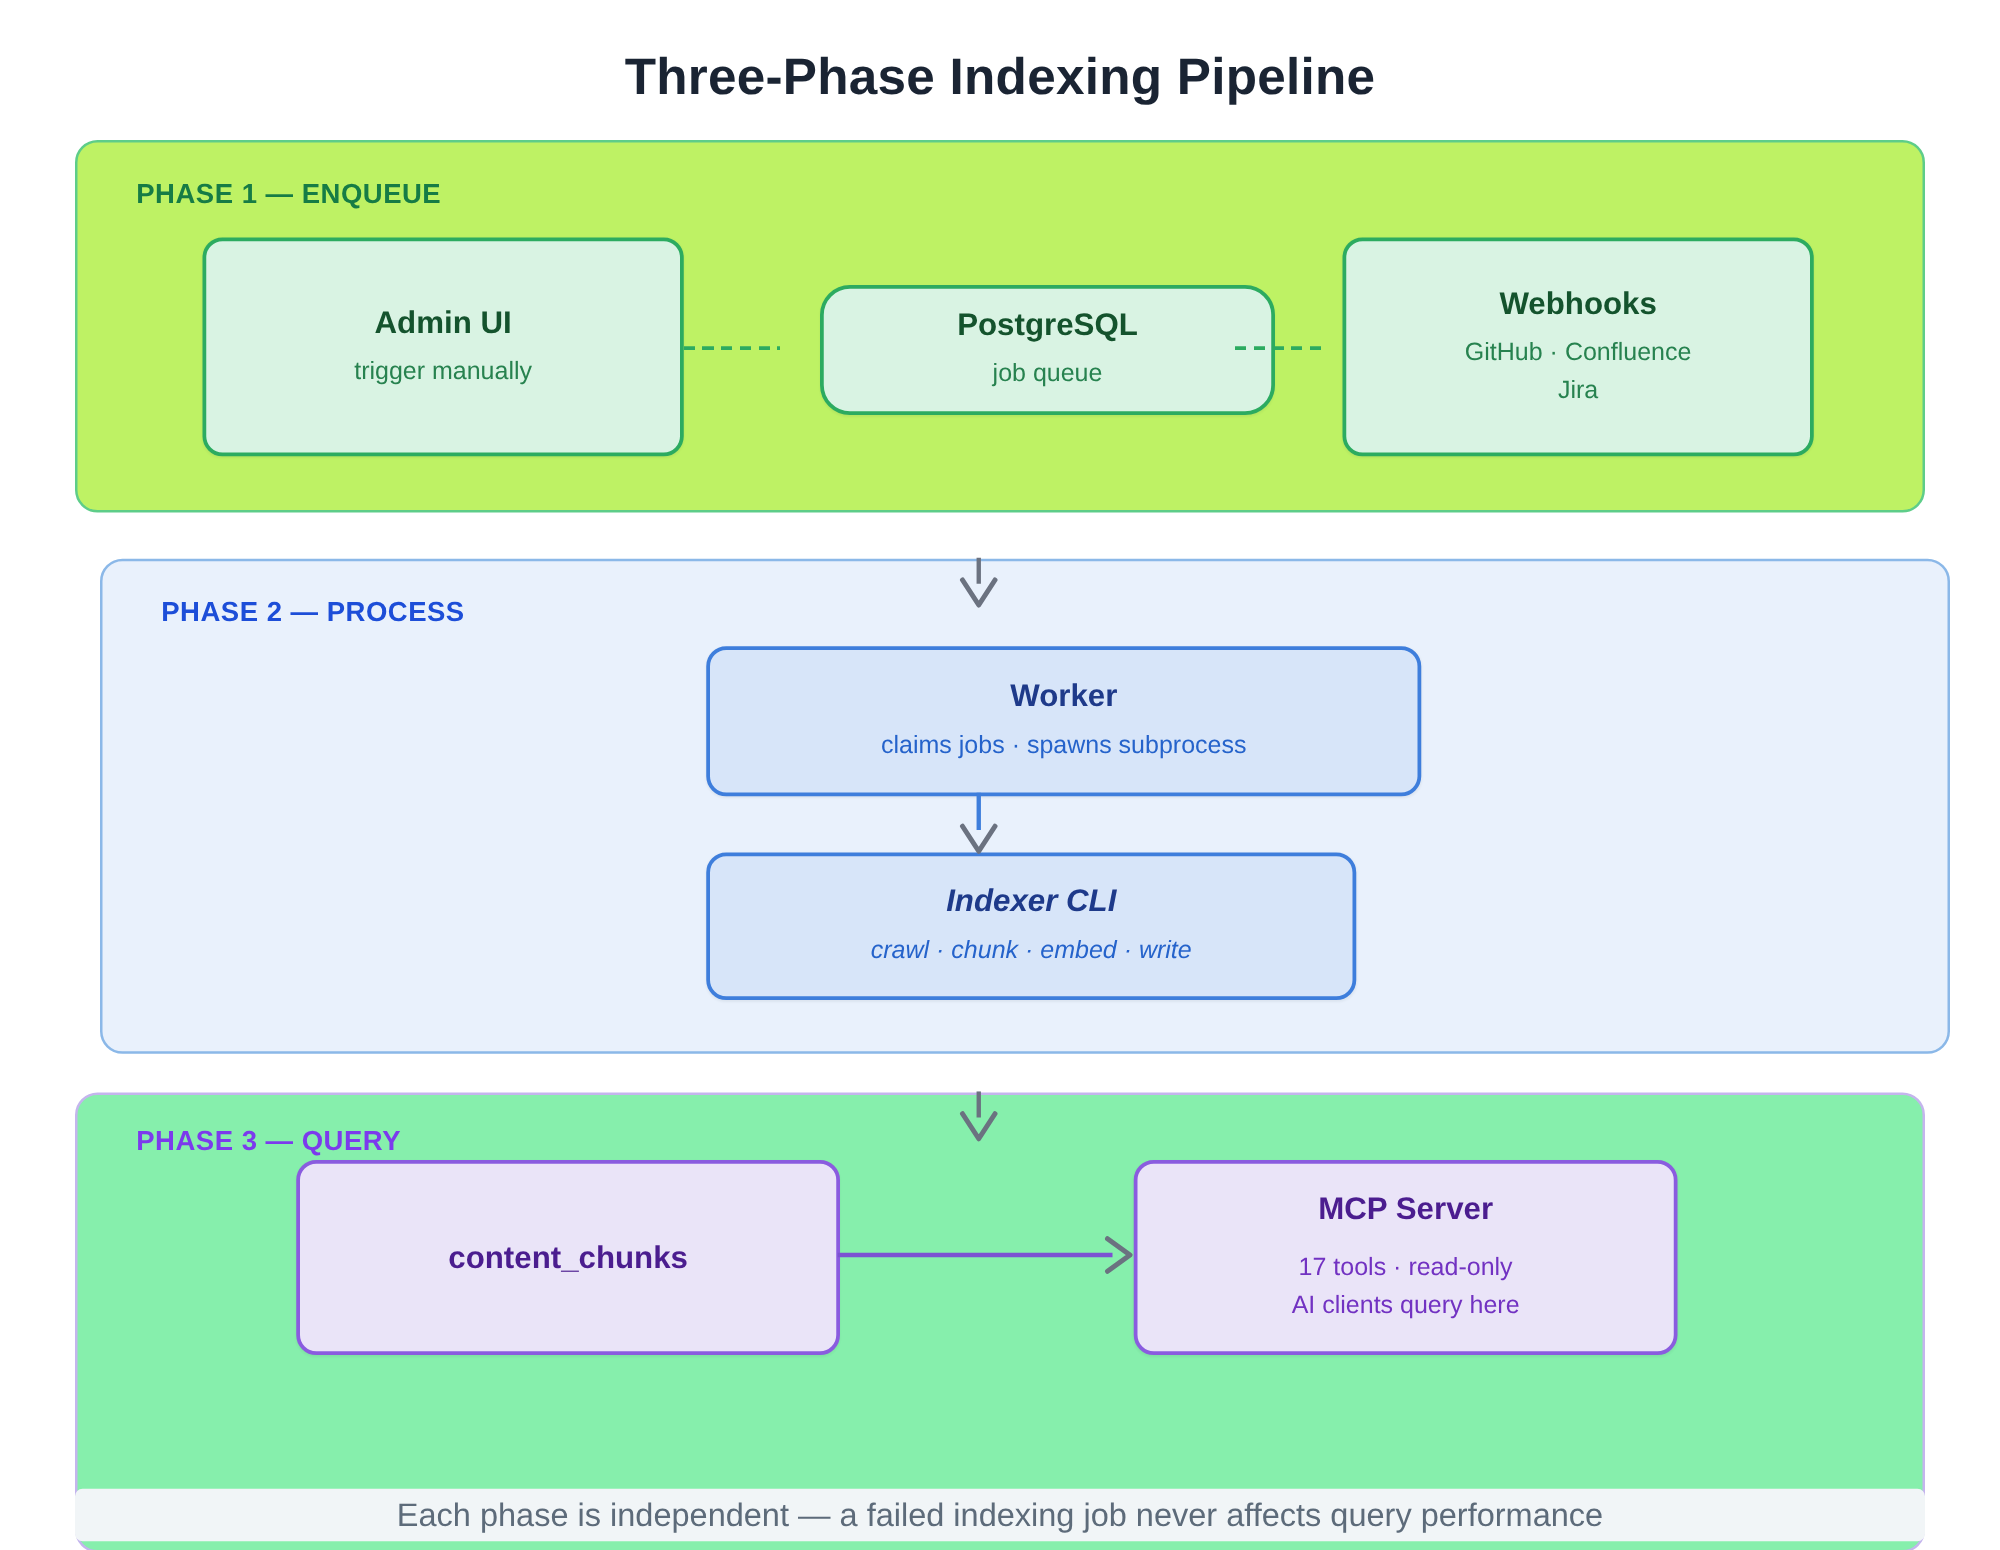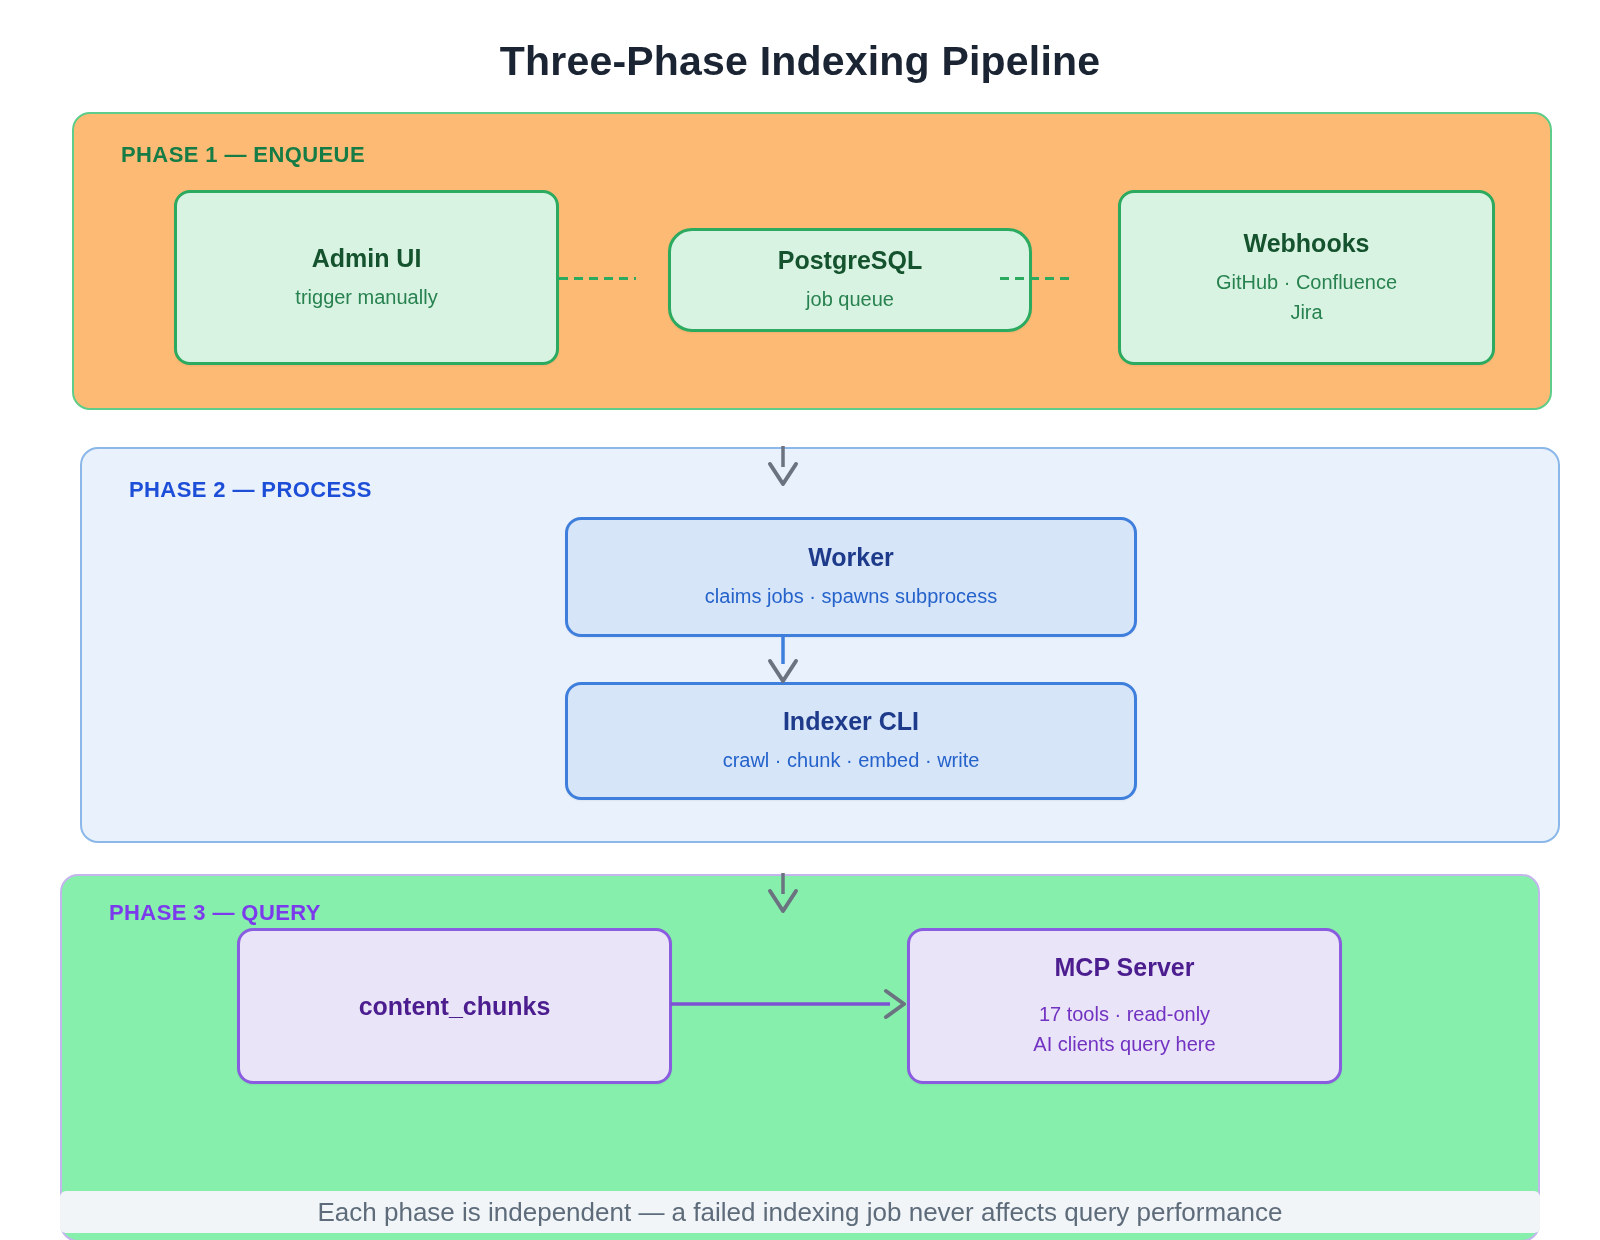--- a/index.html
+++ b/index.html
@@ -7,21 +7,21 @@
     position:relative;width:1600px;height:1240px;background:#ffffff;overflow:hidden;
     font-family:"Liberation Sans","DejaVu Sans",sans-serif;
   }
   .title{
     position:absolute;top:38px;left:0;width:1600px;text-align:center;
     font-size:41px;font-weight:700;color:#1a2433;letter-spacing:.2px;
   }
   .phase{
     position:absolute;left:60px;width:1480px;border-radius:18px;box-sizing:border-box;
   }
-  .phase1{top:112px;height:298px;background:#fdba74;border:2px solid #5ecd89;margin-left:12px;}
+  .phase1{top:112px;height:298px;background:#bef264;border:2px solid #5ecd89;}
   .phase2{top:447px;height:396px;background:#e9f1fc;border:2px solid #8bb8e8;margin-left:20px;}
   .phase3{top:874px;height:368px;background:#86efac;border:2px solid #c4b5ed;padding-left:36px;}
   .phase-label{
     position:absolute;left:47px;top:28px;font-size:22px;font-weight:700;letter-spacing:.4px;
   }
   .phase1 .phase-label{color:#167c45;}
   .phase2 .phase-label{color:#1d4ed8;}
   .phase3 .phase-label{color:#7c3aed;top:24px;}
   .node{
     position:absolute;box-sizing:border-box;border-radius:16px;
@@ -36,23 +36,23 @@
   .node.green .node-line{color:#27824f;}
   .node.blue{background:#d7e5f9;border:3px solid #3e7edc;}
   .node.blue .node-title{color:#1e3a8a;}
   .node.blue .node-line{color:#2563cb;}
   .node.purple{background:#eae4f8;border:3px solid #8a5cdf;}
   .node.purple .node-title{color:#4b1d8f;}
   .node.purple .node-line{color:#7232c2;}
 
   .node-admin{left:100px;top:76px;width:385px;height:175px;}
   .node-pg{left:594px;top:114px;width:364px;height:104px;border-radius:24px;}
-  .node-webhooks{left:1044px;top:76px;width:377px;height:175px;align-items:center;}
+  .node-webhooks{left:1012px;top:76px;width:377px;height:175px;align-items:center;}
   .node-worker{left:483px;top:68px;width:572px;height:120px;}
-  .node-indexer{left:483px;top:233px;width:572px;height:118px;}
+  .node-indexer{left:483px;top:233px;width:520px;height:118px;font-style:italic;}
   .node-chunks{left:175px;top:52px;width:435px;height:156px;}
   .node-mcp{left:845px;top:52px;width:435px;height:156px;gap:17px;}
 
   .dash{
     position:absolute;height:3px;top:163px;
     background:repeating-linear-gradient(90deg,#2cab60 0 9px,transparent 9px 15px);
   }
   .dash1{left:485px;width:77px;}
   .dash2{left:926px;width:74px;}
 

